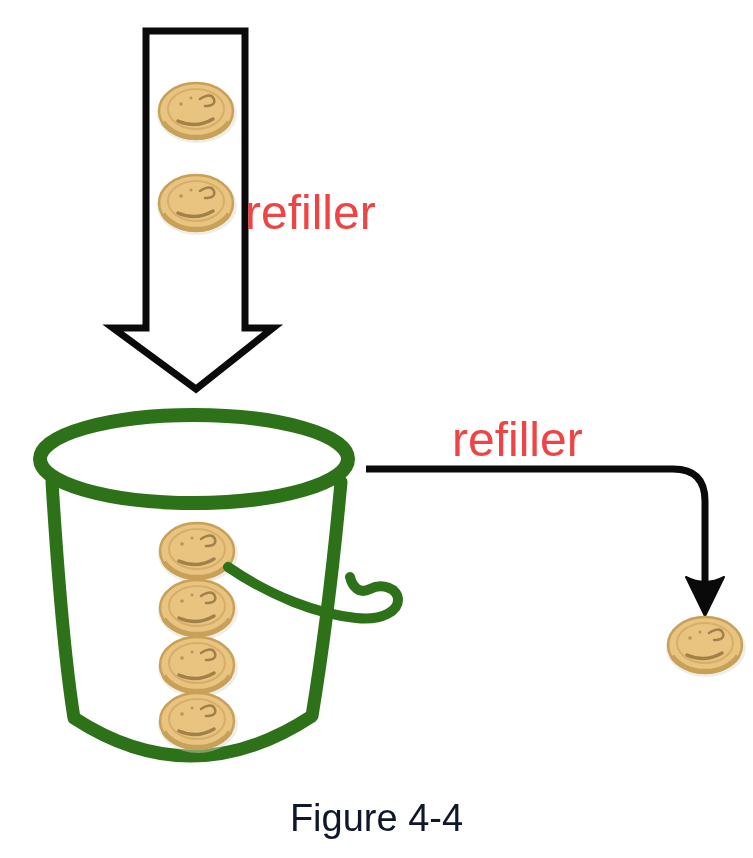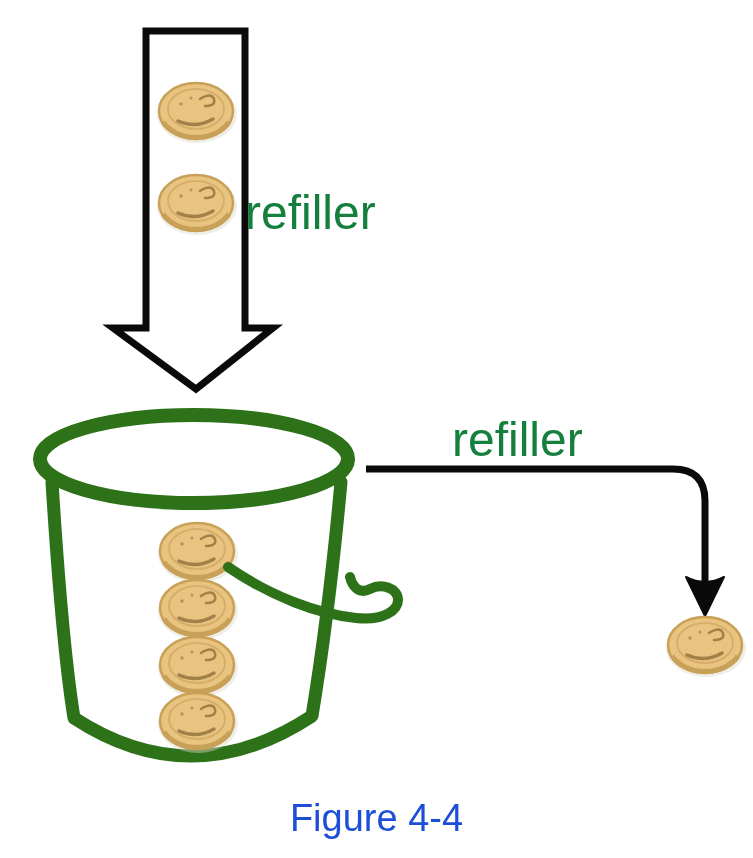--- a/index.html
+++ b/index.html
@@ -2,28 +2,28 @@
 <html><head>
 <meta charset="utf-8">
 <style>
   html,body{margin:0;padding:0;background:#ffffff;}
   .stage{
     position:relative;width:753px;height:858px;background:#ffffff;
     font-family:"Liberation Sans",sans-serif;overflow:hidden;
   }
   .stage svg{position:absolute;left:0;top:0;}
   .label{
-    position:absolute;color:#15803d;font-size:48px;line-height:1;
+    position:absolute;color:#ef4444;font-size:48px;line-height:1;
     white-space:nowrap;letter-spacing:0;
   }
   .label-refiller{left:245px;top:189px;}
   .label-overflow{left:452px;top:416px;}
   .caption{
     position:absolute;left:0;top:799px;width:753px;text-align:center;
-    font-size:38px;line-height:1;color:#1d4ed8;
+    font-size:38px;line-height:1;color:#0f172a;
   }
 </style>
 </head>
 <body>
 
 <div class="stage">
 
   <svg width="753" height="858" viewBox="0 0 753 858">
 
     <defs>

